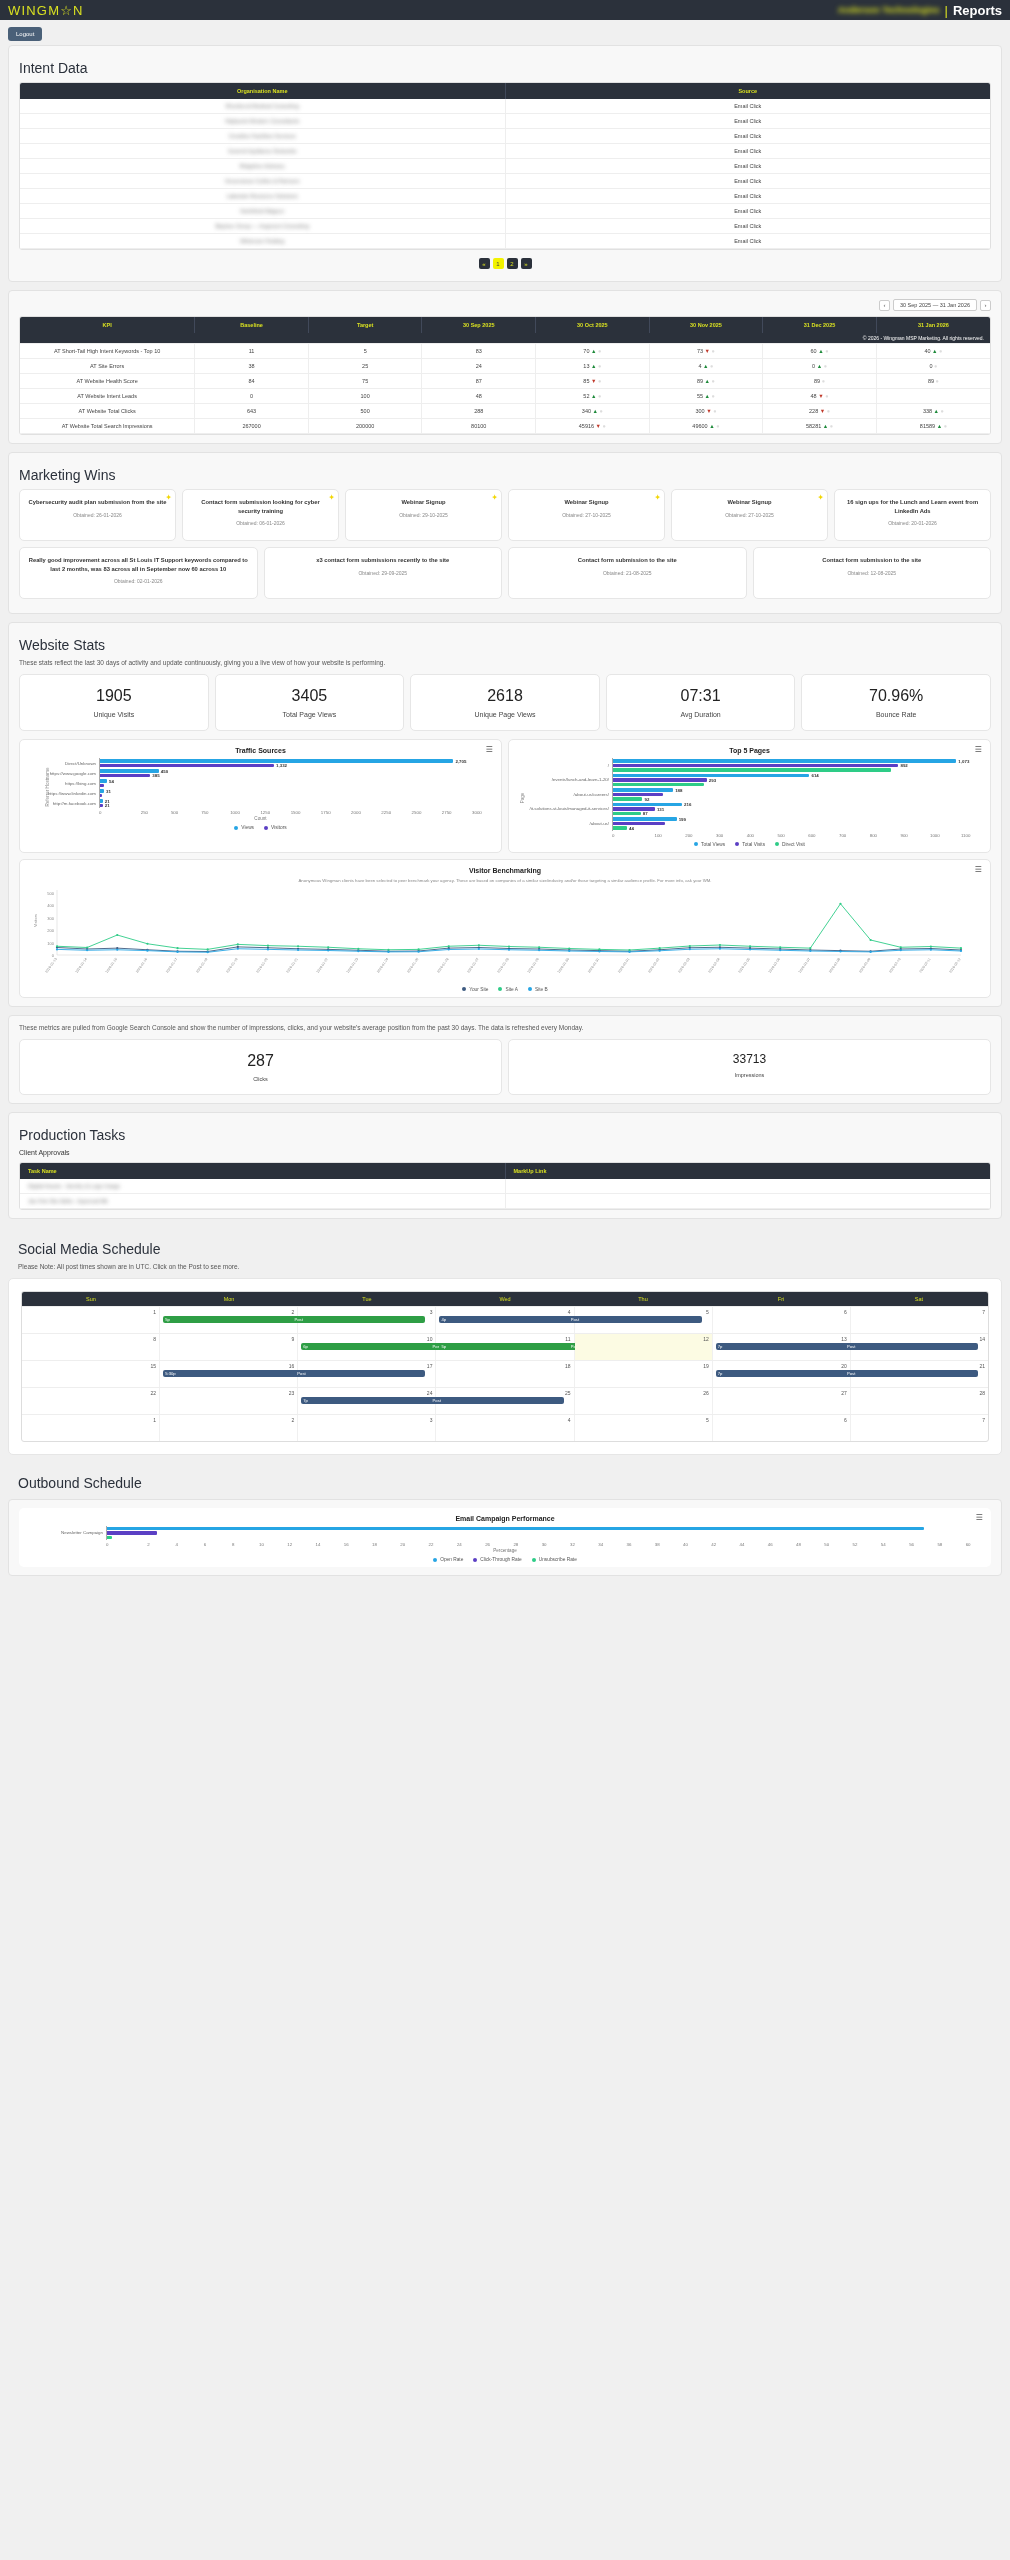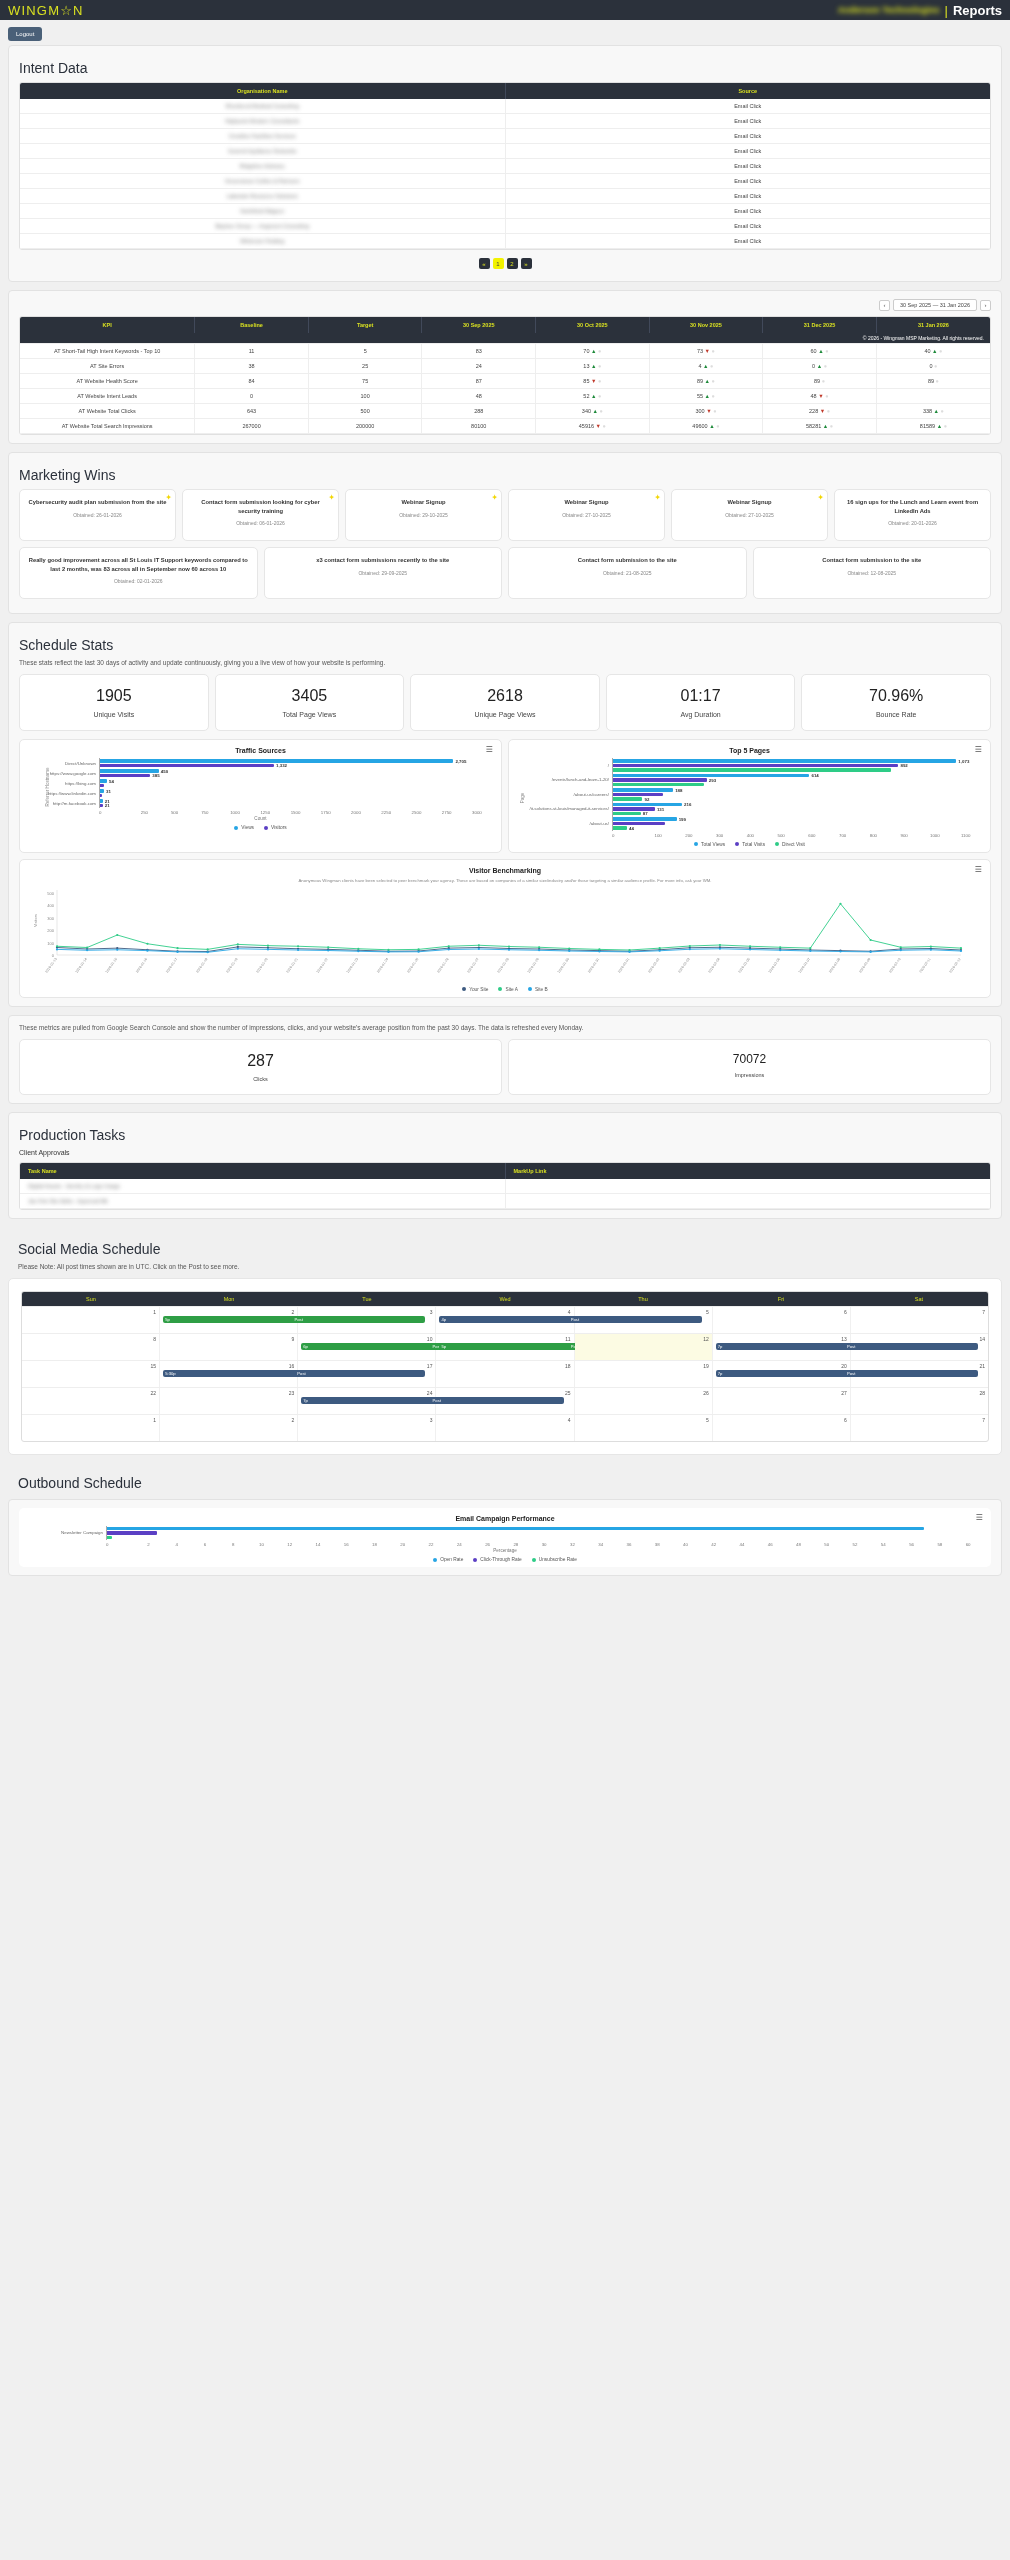--- a/index.html
+++ b/index.html
@@ -326,37 +326,37 @@
      <div class="win-date">Obtained: 21-08-2025</div>
       </div>
       <div class="win-card">
         <div class="win-title">Contact form submission to the site</div>
      <div class="win-date">Obtained: 12-08-2025</div>
       </div>
     </div>
 </div>
 
 <div class="panel">
-  <h2 class="sect">Schedule Stats</h2>
+  <h2 class="sect">Website Stats</h2>
   <div class="sect-desc">These stats reflect the last 30 days of activity and update continuously, giving you a live view of how your website is performing.</div>
   <div class="stats-row" id="website-stat-cards">
       <div class="stat-card">
         <div class="stat-val" style="">1905</div>
                  <div class="stat-lbl" style="">Unique Visits</div>
       </div>
       <div class="stat-card">
         <div class="stat-val" style="">3405</div>
                  <div class="stat-lbl" style="">Total Page Views</div>
       </div>
       <div class="stat-card">
         <div class="stat-val" style="">2618</div>
                  <div class="stat-lbl" style="">Unique Page Views</div>
       </div>
       <div class="stat-card">
-        <div class="stat-val" style="">01:17</div>
+        <div class="stat-val" style="">07:31</div>
                  <div class="stat-lbl" style="">Avg Duration</div>
       </div>
       <div class="stat-card">
         <div class="stat-val" style="">70.96%</div>
                  <div class="stat-lbl" style="">Bounce Rate</div>
       </div>
     </div>
 
   <div class="charts-row">
 
@@ -712,21 +712,21 @@
 </div>
 
 <div class="panel">
   <div class="sect-desc">These metrics are pulled from Google Search Console and show the number of impressions, clicks, and your website's average position from the past 30 days. The data is refreshed every Monday.</div>
   <div class="stats-row" id="search-console-cards">
       <div class="stat-card">
         <div class="stat-val" style="font-size:16px">287</div>
                  <div class="stat-lbl" style="font-size:5.5px">Clicks</div>
       </div>
       <div class="stat-card">
-        <div class="stat-val" style="font-size:12px">70072</div>
+        <div class="stat-val" style="font-size:12px">33713</div>
                  <div class="stat-lbl" style="font-size:5.5px">Impressions</div>
       </div>
     </div>
 </div>
 
 <div class="panel">
   <h2 class="sect">Production Tasks</h2>
   <div class="sect-desc" style="font-size:7px;color:#333;margin-bottom:6px;">Client Approvals</div>
   <div class="tbl-wrap">
     <table>

